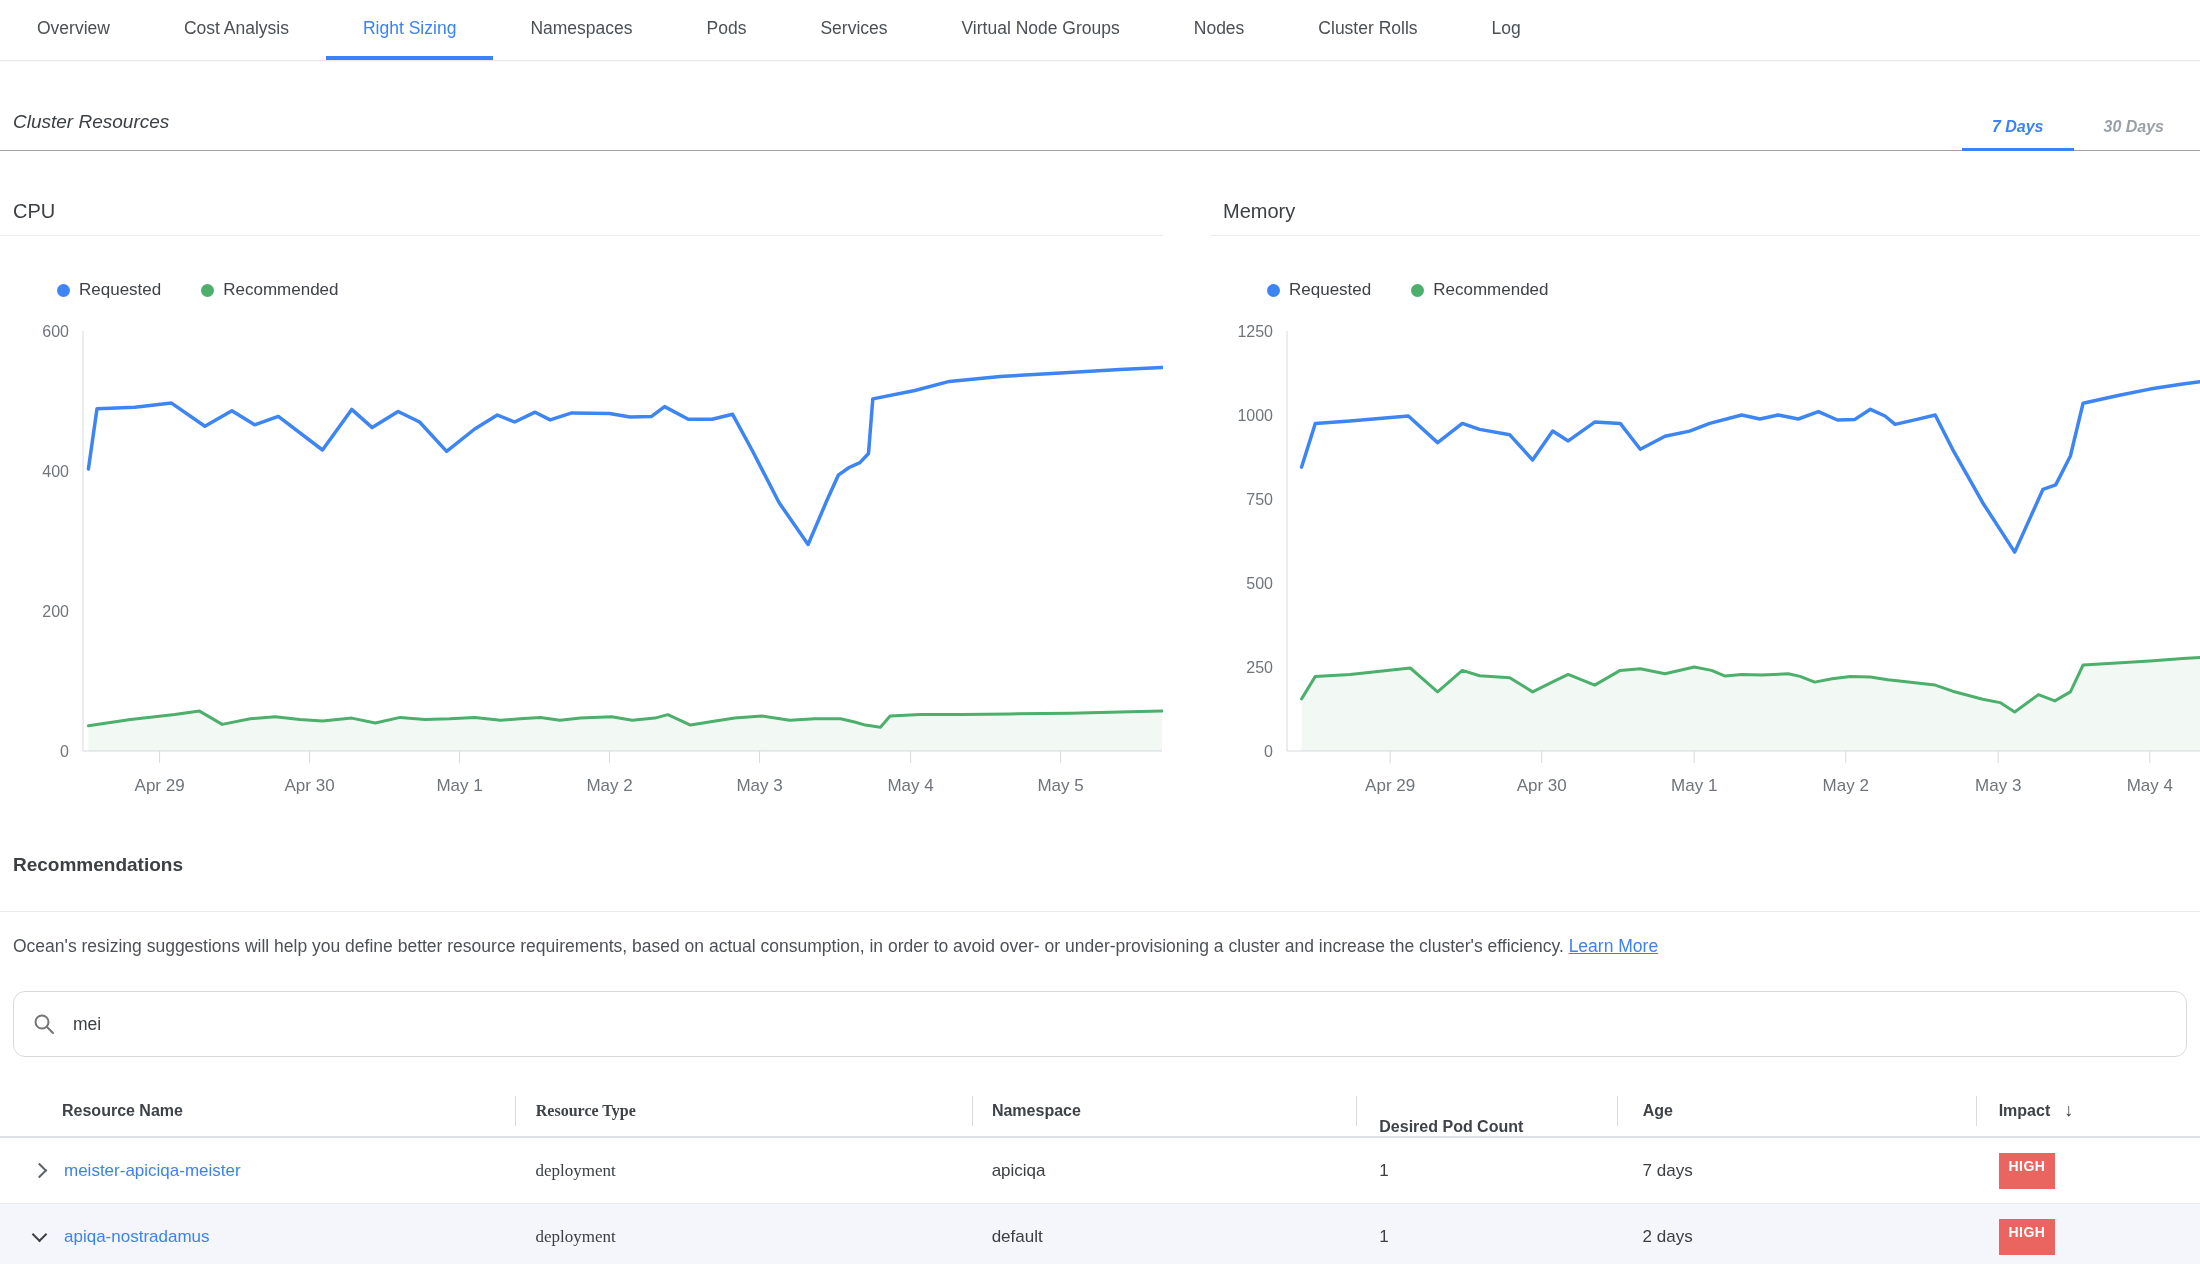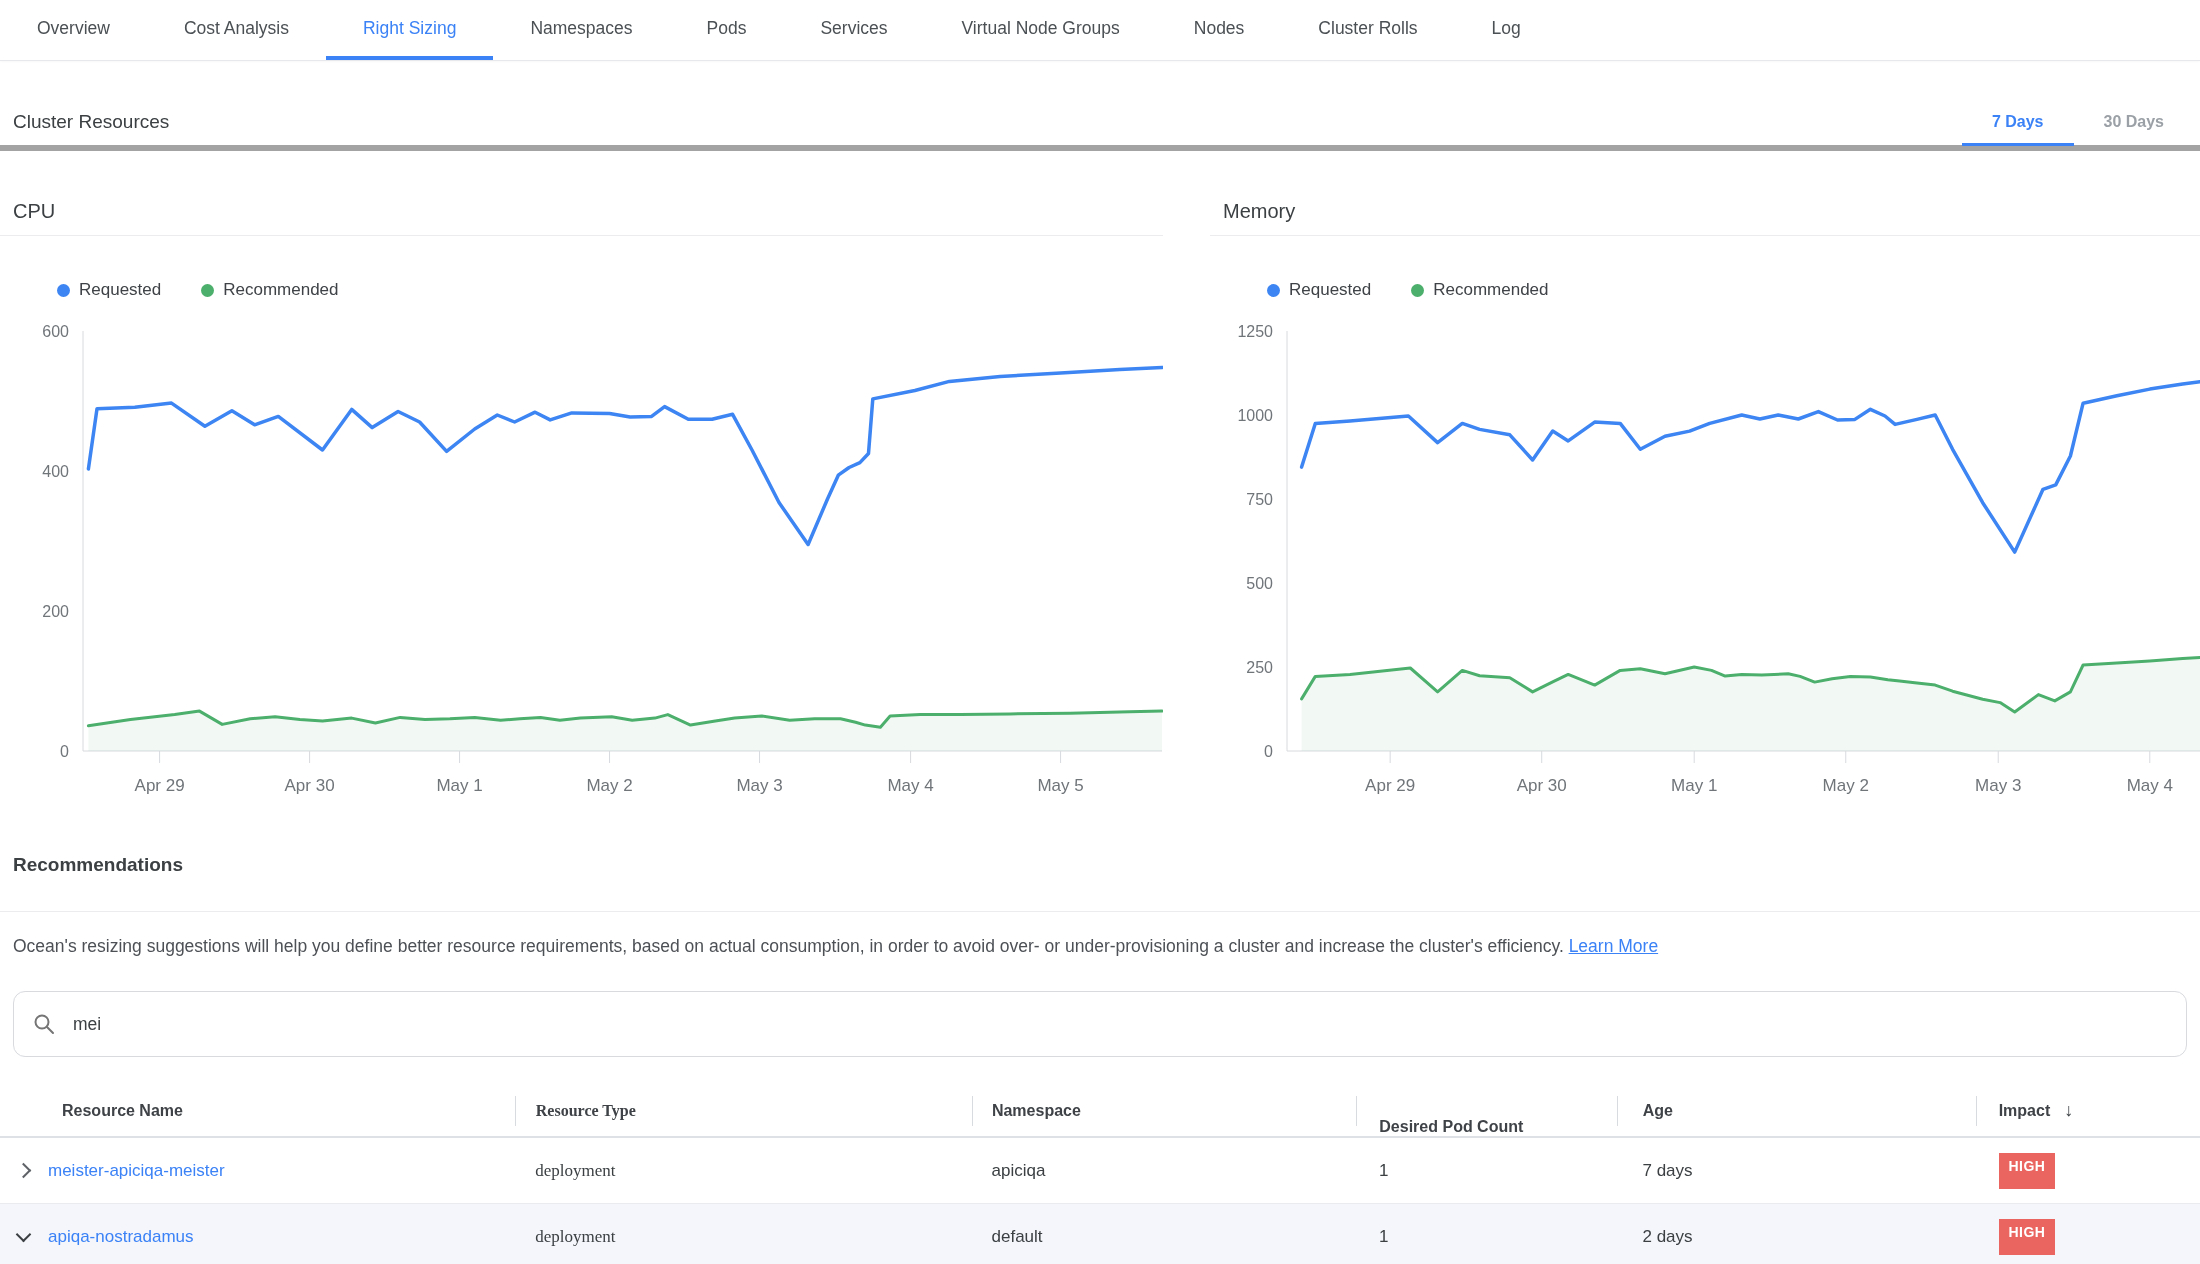--- a/index.html
+++ b/index.html
@@ -13,21 +13,21 @@
   .tabbar {
     display:flex; align-items:stretch; height:61px;
     border-bottom:1px solid #e6e8ec; box-shadow:0 1px 2px rgba(0,0,0,.03);
   }
   .tab {
     display:flex; align-items:center; padding:0 37px; font-size:17.5px; color:#4b5054;
     border-bottom:4px solid transparent; cursor:pointer; white-space:nowrap;
   }
   .tab.active { color:var(--accent); border-bottom-color:var(--accent); }
   
-  .section-hd { position:relative; height:90px; border-bottom:6px solid #a3a3a3; }
+  .section-hd { position:relative; height:90px; border-bottom:1px solid #a3a3a3;font-style:italic; }
   .section-title { position:absolute; left:13px; top:50px; font-size:19px; color:#3c4043; }
   .range-tabs { position:absolute; right:6px; bottom:-1px; display:flex; }
   .range-tab {
     padding:0 30px; height:46px; display:flex; align-items:center;
     font-size:16px; font-weight:700; color:var(--inactive-tab); cursor:pointer;
     border-bottom:3px solid transparent;
   }
   .range-tab.active { color:var(--accent); border-bottom-color:var(--accent); }
   
   .charts { position:relative; height:649px; }
@@ -71,21 +71,21 @@
   .c4 { width:228px; padding-left:23px;align-items:flex-end; }
   .c5 { width:365px; padding-left:26px;margin-left:36px; }
   .c6 { width:228px; padding-left:23px; }
   .sort-arrow { margin-left:14px; font-size:18px; font-weight:400; color:#3f4347; }
   .trow {
     display:flex; height:66px; align-items:center; font-size:17px; color:#3c4043;
     border-bottom:1px solid #e9ebee; background:#fff;
   }
   .trow.expanded { background:var(--row-selected-bg); }
   .td { height:100%; display:flex; align-items:center; }
-  .trow .c1 { padding-left:18px; }
+  .trow .c1 { padding-left:34px; }
   .chev {
     display:inline-block; width:11px; height:11px;
     border-right:2.5px solid #5f6368; border-bottom:2.5px solid #5f6368; cursor:pointer; flex:0 0 auto;
   }
   .chev.right { transform:rotate(-45deg); }
   .chev.down  { transform:rotate(45deg); border-color:#3c4043; margin-top:-4px; }
   .res-link { color:var(--accent); text-decoration:none; margin-left:19px; cursor:pointer; }
   .badge {
     background:var(--badge-red); color:#fff; font-size:14px; font-weight:700;
     padding:6px 10px 16px 10px; border-radius:0; letter-spacing:.4px; line-height:1;

